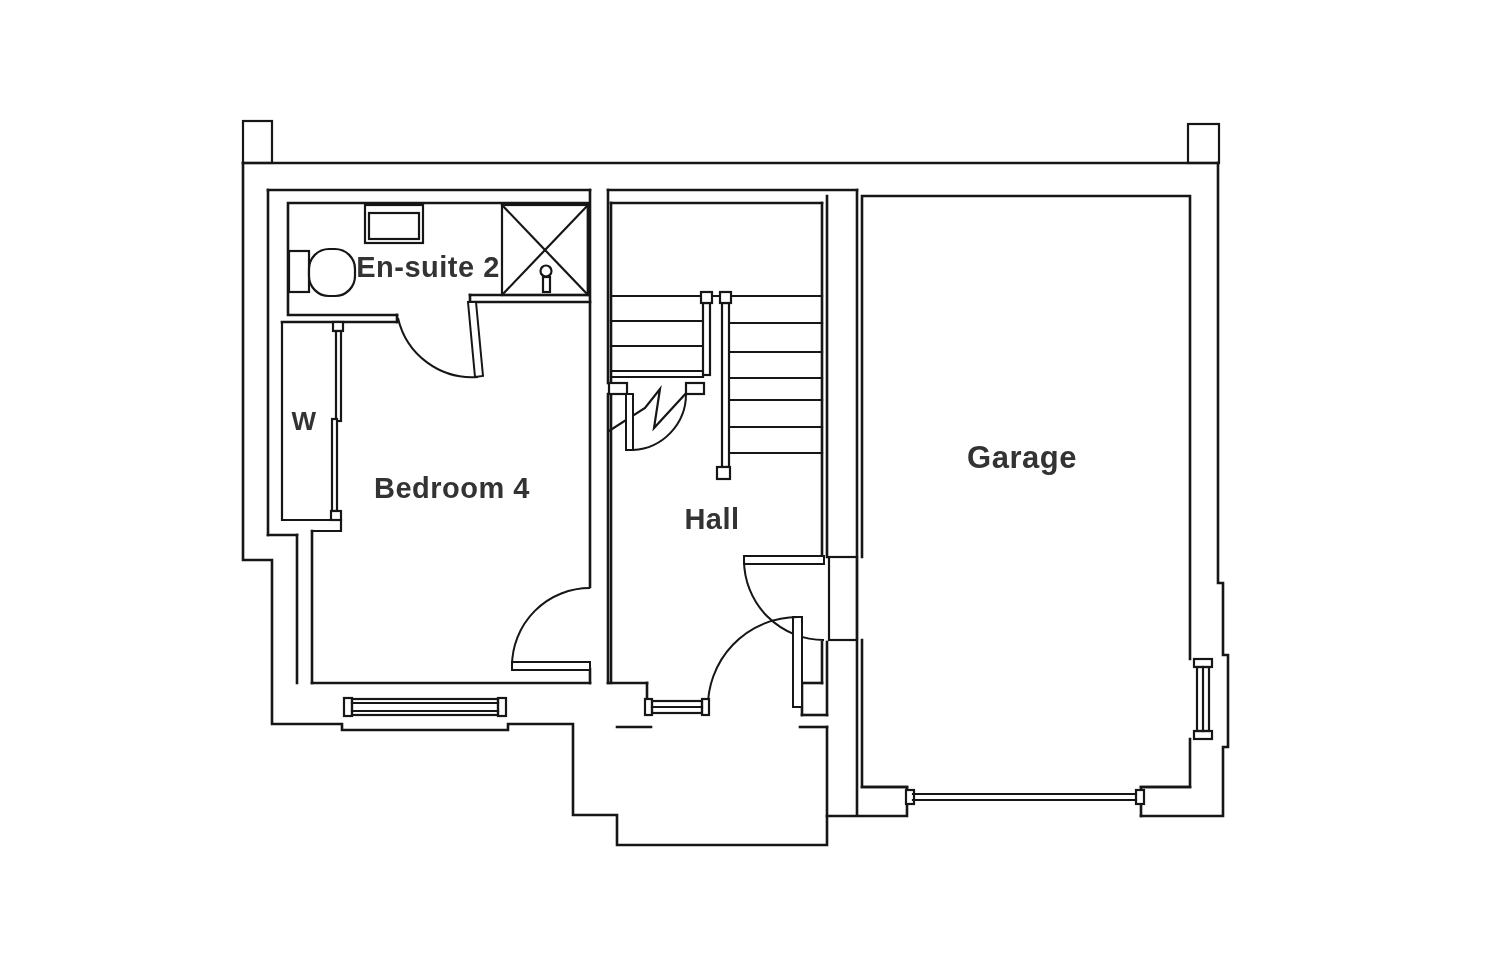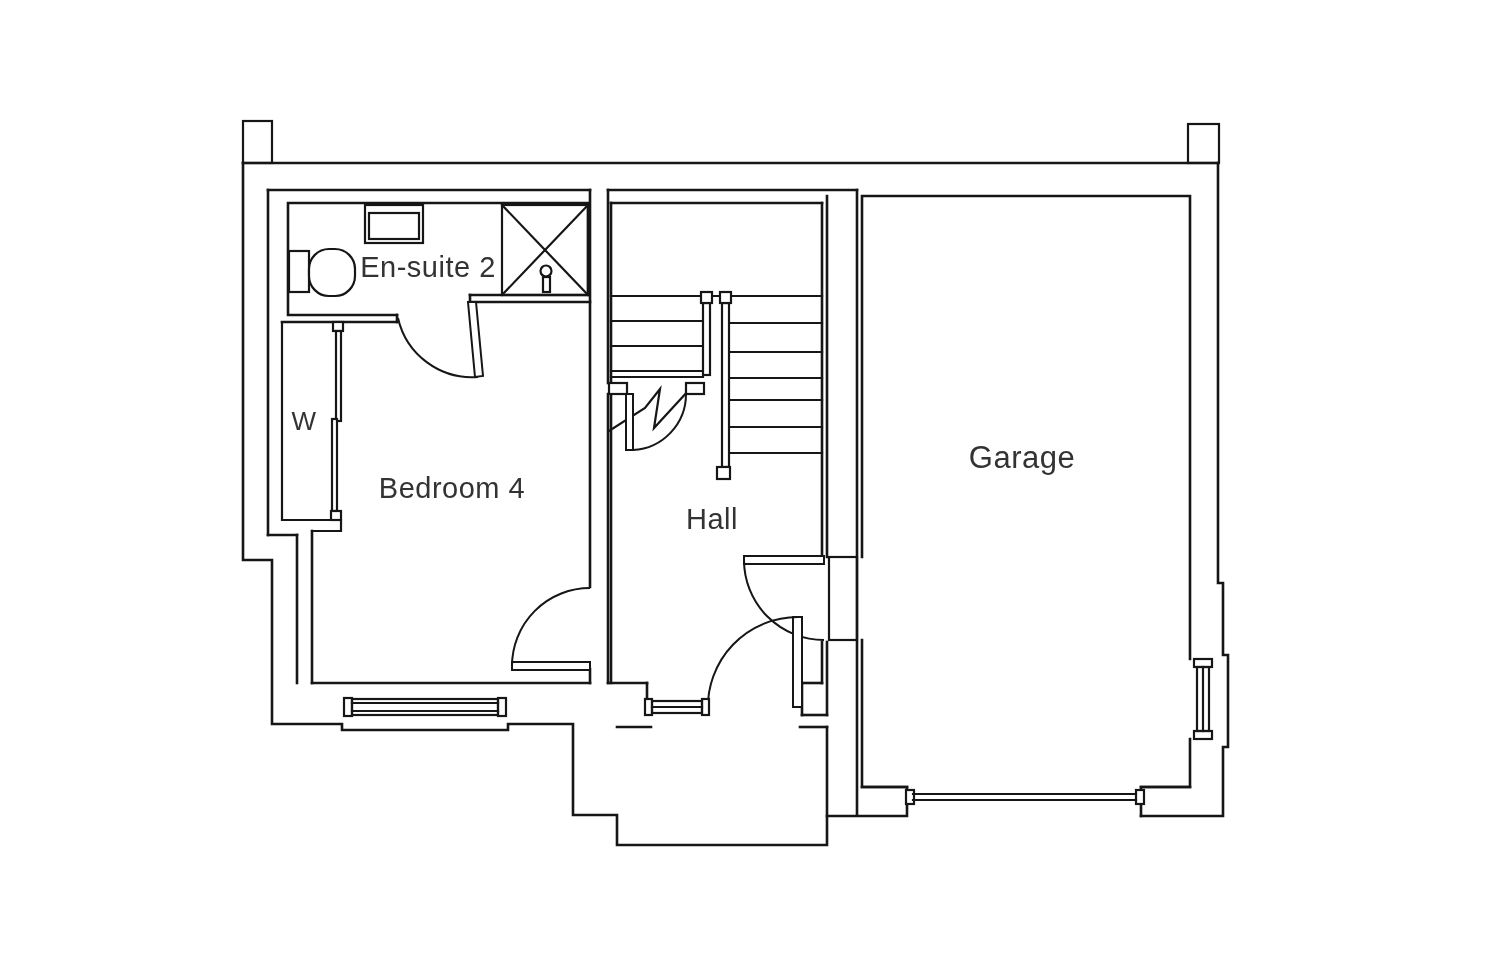--- a/index.html
+++ b/index.html
@@ -12,20 +12,21 @@
     padding:0;
     background:var(--bg);
     font-family:"Liberation Sans", sans-serif;
   }
   .stage{
     width:1500px;
     height:854px;
     position:relative;
     background:var(--bg);
     overflow:hidden;
+    font-weight:bold;
   }
   svg{display:block;}
   .w{stroke:var(--line);stroke-width:2.6;fill:none;stroke-linecap:square;}
   .w2{stroke:var(--line);stroke-width:2.2;fill:none;stroke-linecap:square;}
   .fx{stroke:var(--line);stroke-width:2.2;fill:#ffffff;}
   .fxn{stroke:var(--line);stroke-width:2.2;fill:none;}
   .arc{stroke:var(--line);stroke-width:2;fill:none;}
   .leaf{stroke:var(--line);stroke-width:2;fill:#ffffff;}
   .room-label{
     fill:var(--text);

